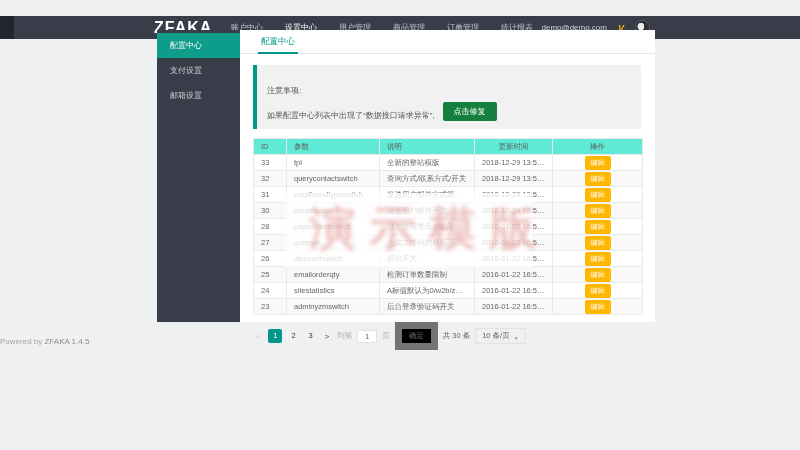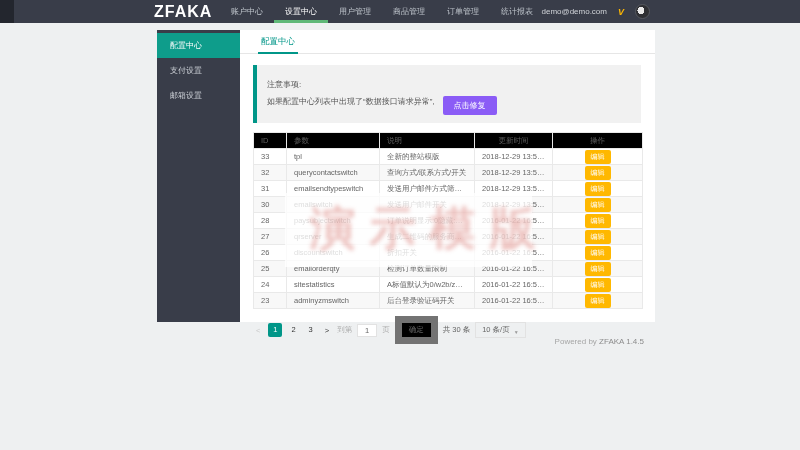--- a/index.html
+++ b/index.html
@@ -1,48 +1,48 @@
 <!DOCTYPE html>
 <html><head>
 <meta charset="utf-8">
 <style>
   * { margin:0; padding:0; box-sizing:border-box; }
   html,body { width:800px; height:450px; }
   body { position:relative; background:#eef0f1; font-family:"Liberation Sans", sans-serif; overflow:hidden; }
 
   
-  .navbar { position:absolute; left:0; top:0; width:800px; height:23px; background:#393d49; }
+  .navbar { position:absolute; left:0; top:16px; width:800px; height:23px; background:#393d49; }
   .nav-dark-block { position:absolute; left:0; top:0; width:14px; height:23px; background:#23262e; }
   .logo { position:absolute; left:154px; top:0; height:23px; line-height:23px; color:#ffffff; font-size:16px; font-weight:bold; letter-spacing:1px; }
   .menu { position:absolute; left:220px; top:0; height:15px; display:flex; }
   .menu-item { padding:0 11px; line-height:23px; font-size:8px; color:#bfc5cc; height:23px; cursor:pointer; white-space:nowrap; }
   .menu-item.active { color:#ffffff; box-shadow: inset 0 -3px 0 #5FB878; }
   .user-area { position:absolute; right:150px; top:0; height:23px; display:flex; align-items:center; gap:11px; }
   .user-email { font-size:8px; color:#d0d3d8; }
   .user-badge { font-size:9px; font-weight:bold; color:#FFB800; font-style:italic; }
   .avatar { width:15px; height:15px; border-radius:50%; background:radial-gradient(circle at 38% 42%, #e9e9e9 0 31%, #2e2f33 32%); border:1px solid #55585f; }
 
   
   .sidebar { position:absolute; left:157px; top:30px; width:83px; height:292px; background:#393d49; padding-top:3px; }
   .side-item { height:25px; line-height:25px; padding-left:13px; font-size:8px; color:#ccd0d6; cursor:pointer; white-space:nowrap; }
   .side-item.active { background:#0E9D8B; color:#ffffff; }
 
   
   .card { position:absolute; left:240px; top:30px; width:415px; height:292px; background:#ffffff; }
   .tabbar { height:24px; border-bottom:1px solid #e6e6e6; padding-left:18px; }
   .tab { display:inline-block; line-height:21px; padding:0 3px; font-size:8.5px; color:#009688; border-bottom:2px solid #009688; cursor:pointer; }
 
-  .notice { margin:11px 14px 9px 13px; background:#f1f1f1; border-left:4px solid #009688; padding:14px 10px 8px; font-size:8px; color:#555; }
+  .notice { margin:11px 14px 9px 13px; background:#f1f1f1; border-left:4px solid #009688; padding:20px 10px 8px; font-size:8px; color:#555; }
   .notice-title { margin-bottom:6px; }
-  .notice-row { display:flex; align-items:flex-start; }
-  .fix-btn { display:inline-block; background:#8b5cf6; color:#fff; padding:4px 11px; border-radius:2px; margin-left:8px; font-size:8px; cursor:pointer; white-space:nowrap; }
+  .notice-row { display:flex; align-items:flex-end; }
+  .fix-btn { display:inline-block; background:#15803d; color:#fff; padding:4px 11px; border-radius:2px; margin-left:8px; font-size:8px; cursor:pointer; white-space:nowrap; }
 
   table.cfg { margin:0 13px; width:389px; border-collapse:collapse; font-size:7.5px; color:#666; table-layout:fixed; }
   .cfg th, .cfg td { border:1px solid #e9e9e9; padding:0 7px; height:16px; text-align:left; font-weight:normal; overflow:hidden; white-space:nowrap; text-overflow:ellipsis; }
-  .cfg th { background:#000000; color:#5f5f5f; }
+  .cfg th { background:#5eead4; color:#5f5f5f; }
   .cfg th.c, .cfg td.c { text-align:center; }
   .cfg tbody tr:nth-child(even) { background:#f8f8f8; }
   .btn-edit { display:inline-block; background:#FFB800; color:#fff; font-size:7px; padding:2px 6px; border-radius:2px; cursor:pointer; }
 
   
   .wash { position:absolute; left:45px; top:163px; width:247px; height:74px; background:rgba(255,255,255,0.78); pointer-events:none; z-index:5; }
   .watermark { position:absolute; left:22px; top:158px; width:335px; height:80px; line-height:80px; text-align:center; font-size:46px; font-weight:bold; letter-spacing:14px; color:rgba(198,55,45,0.30); filter:blur(2px); pointer-events:none; z-index:6; white-space:nowrap; }
 
   
   .pagination { display:flex; align-items:center; margin:7px 13px 0; gap:5px; font-size:7.5px; color:#666; }
@@ -50,21 +50,21 @@
   .pg-num { padding:0 4px; line-height:14px; cursor:pointer; color:#333; }
   .pg-num.active { background:#009688; color:#fff; width:14px; height:14px; line-height:14px; text-align:center; border-radius:2px; padding:0; cursor:default; }
   .pg-next { padding:0 3px; cursor:pointer; color:#333; }
   .pg-faint { color:#adadad; }
   .pg-input { width:20px; height:13px; border:1px solid #e2e2e2; text-align:center; font-size:7.5px; color:#666; font-family:"Liberation Sans",sans-serif; }
   .pg-btn { border:7px solid #737373; background:#000000; padding:2px 7px; cursor:pointer; color:#666; }
   .pg-select { border:1px solid #e2e2e2; padding:2px 6px; display:flex; align-items:flex-end; gap:4px; cursor:pointer; color:#666; }
   .pg-caret { font-size:5px; color:#999; }
 
   
-  .footer { position:absolute; left:0; top:337px; width:644px; text-align:right; font-size:8px; color:#a6a6a6; }
+  .footer { position:absolute; left:0; top:337px; width:644px; text-align:left; font-size:8px; color:#a6a6a6; }
   .footer .brand { color:#8c8c8c; }
 </style>
 </head>
 <body>
 
 <div class="navbar">
   <div class="nav-dark-block"></div>
   <div class="logo">ZFAKA</div>
   <div class="menu">
     <div class="menu-item">账户中心</div>

